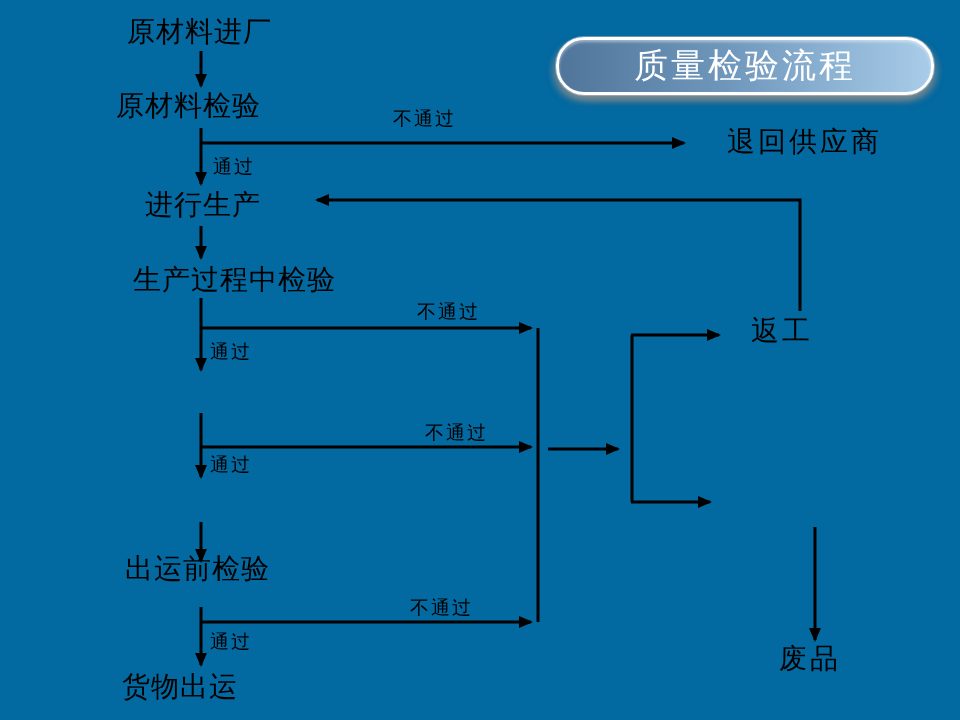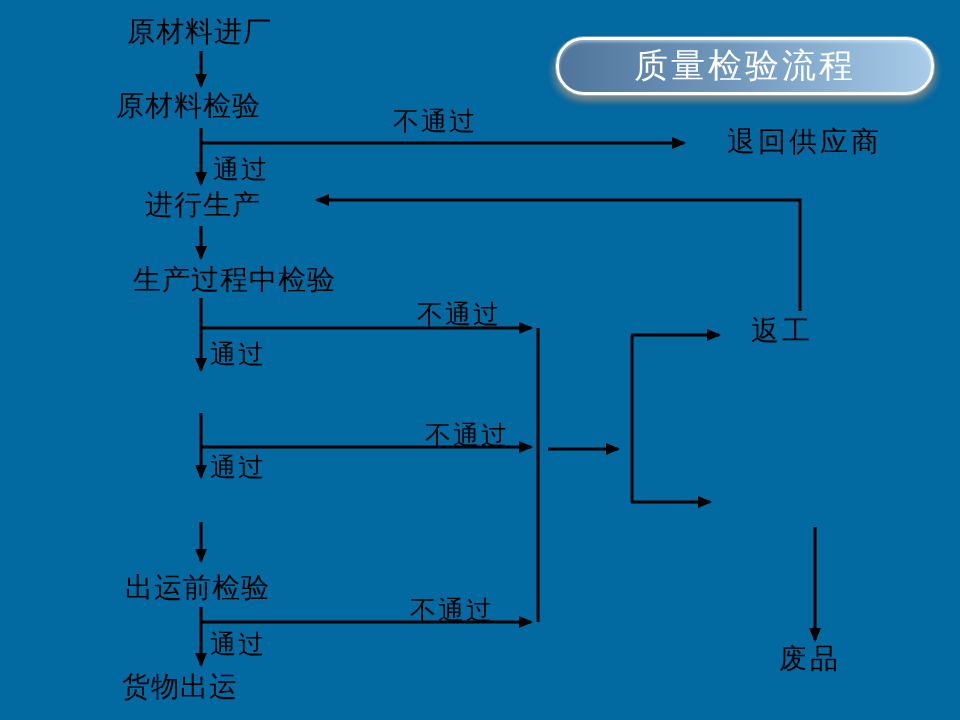--- a/index.html
+++ b/index.html
@@ -7,21 +7,21 @@
     position:relative;width:960px;height:720px;background:#0369a1;overflow:hidden;
     font-family:"Liberation Serif","DejaVu Serif",serif;color:#000;
   }
   svg.wires{position:absolute;left:0;top:0;width:960px;height:720px;}
   .node{
     position:absolute;font-size:28px;line-height:1;white-space:nowrap;color:#000;
     letter-spacing:1px;
   }
   .node.right{letter-spacing:3px;}
   .edge-label{
-    position:absolute;font-size:26px;line-height:1;white-space:nowrap;color:#000;
+    position:absolute;font-size:19px;line-height:1;white-space:nowrap;color:#000;
     letter-spacing:2px;
   }
   .badge{
     position:absolute;left:556px;top:37px;width:372px;height:52px;
     border:3px solid #ffffff;border-radius:28px;
     background:linear-gradient(to right,#50759b 0%,#6f97bc 45%,#a8cce9 100%);
     box-shadow:
       0 0 0 1px rgba(190,190,190,0.55),
       -4px 5px 6px rgba(150,150,150,0.45),
       4px 5px 6px rgba(150,150,150,0.45),
@@ -67,21 +67,21 @@
   </svg>
 
   <div class="badge">
     <span class="badge-text">质量检验流程</span>
   </div>
 
   <div class="node" style="left:127px;top:18px;">原材料进厂</div>
   <div class="node" style="left:116px;top:92px;">原材料检验</div>
   <div class="node" style="left:145px;top:191px;">进行生产</div>
   <div class="node" style="left:133px;top:266px;">生产过程中检验</div>
-  <div class="node" style="left:125px;top:574px;font-family:Liberation Serif, serif;">出运前检验</div>
+  <div class="node" style="left:125px;top:555px;font-family:Liberation Serif, serif;">出运前检验</div>
   <div class="node" style="left:122px;top:673px;">货物出运</div>
 
   <div class="node right" style="left:727px;top:128px;">退回供应商</div>
   <div class="node right" style="left:751px;top:317px;">返工</div>
   <div class="node right" style="left:779px;top:645px;">废品</div>
 
   <div class="edge-label" style="left:393px;top:109px;">不通过</div>
   <div class="edge-label" style="left:213px;top:157px;">通过</div>
   <div class="edge-label" style="left:417px;top:302px;">不通过</div>
   <div class="edge-label" style="left:210px;top:342px;">通过</div>

